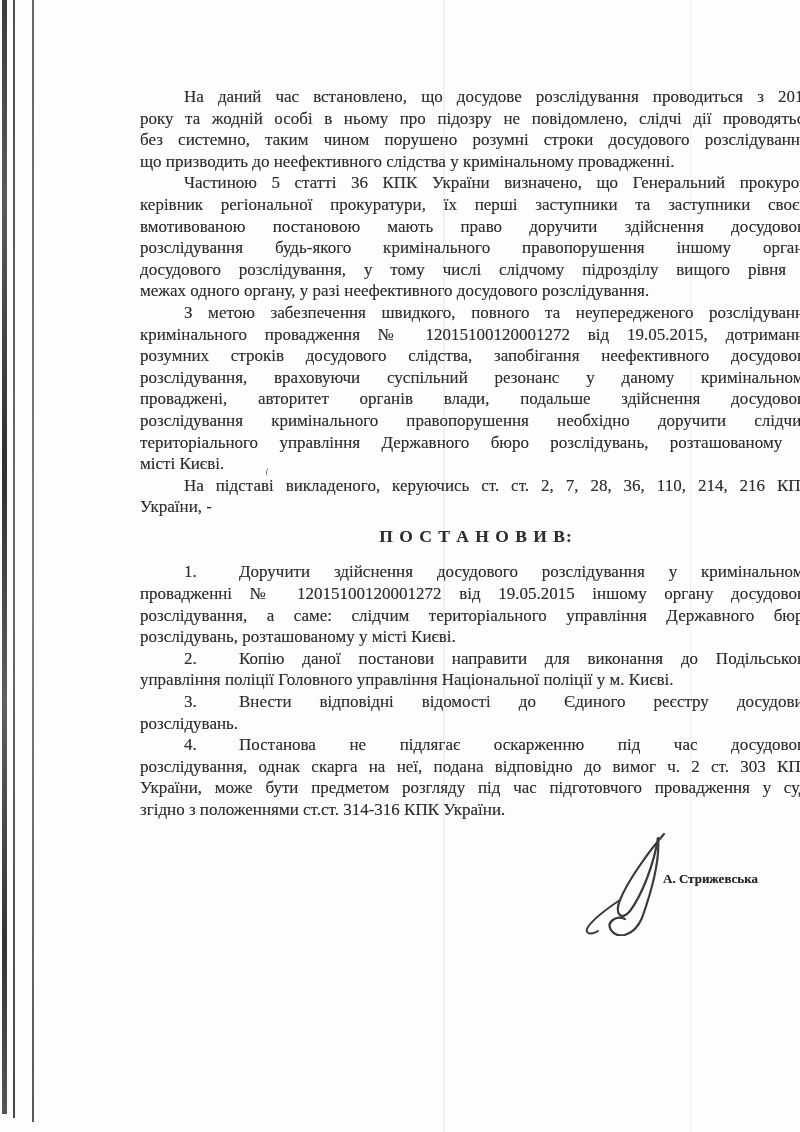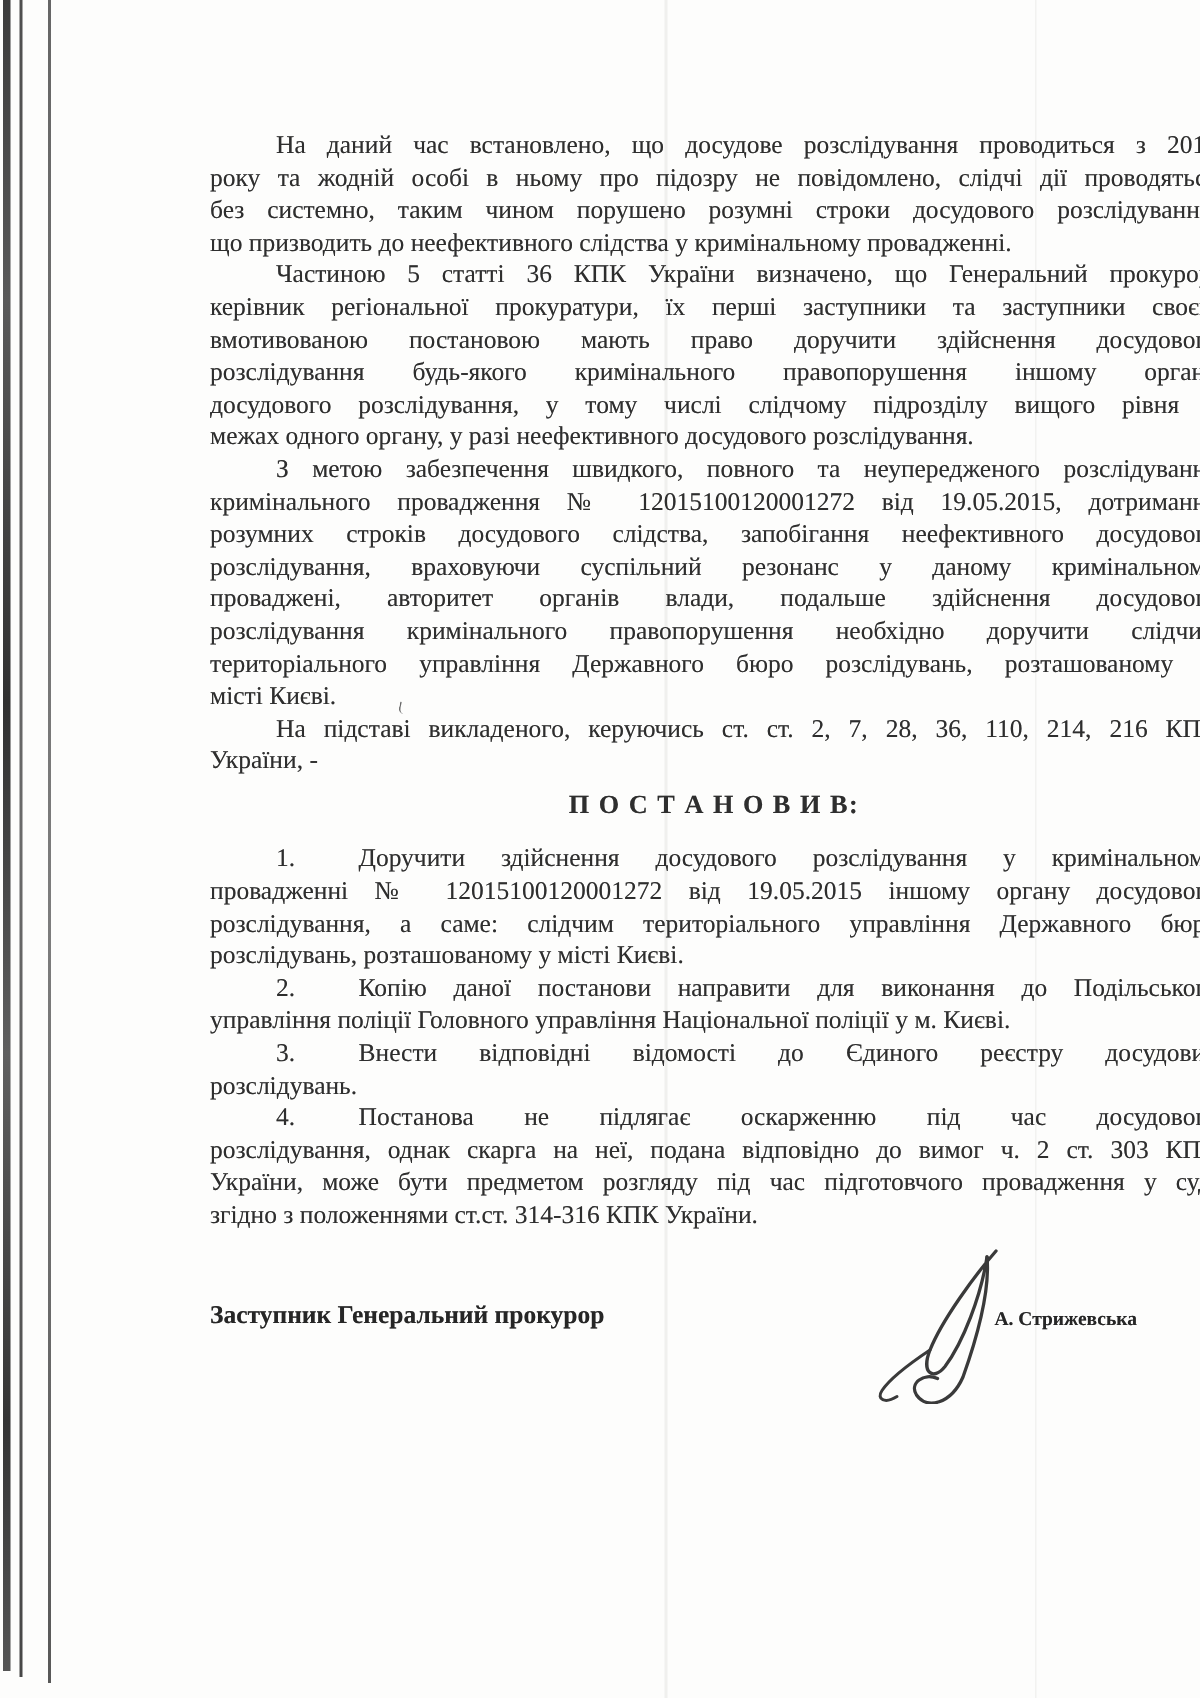--- a/index.html
+++ b/index.html
@@ -102,21 +102,20 @@
         <div class="line last">розслідувань.</div>
       </div>
       <div class="para">
         <div class="line first"><span class="num">4.</span><span>Постанова не підлягає оскарженню під час досудового</span></div>
         <div class="line">розслідування, однак скарга на неї, подана відповідно до вимог ч. 2 ст. 303 КПК</div>
         <div class="line">України, може бути предметом розгляду під час підготовчого провадження у суді</div>
         <div class="line last">згідно з положеннями ст.ст. 314-316 КПК України.</div>
       </div>
     </div>
 
-  <div class="sig-title">Заступник Генеральний прокурор</div>
 
   <svg class="sig-svg" width="132" height="106" viewBox="0 0 132 106" fill="none">
     <path d="M96,4 C82,20 60,50 52,70 C46,85 54,91 62,81 C74,65 86,34 90,8" stroke="#3a3a3a" stroke-width="2.2" stroke-linecap="round" fill="none"></path>
     <path d="M90,8 C92,30 84,60 74,88 C66,106 50,110 43,100 C38,92 48,85 57,89" stroke="#3a3a3a" stroke-width="2.2" stroke-linecap="round" fill="none"></path>
     <path d="M52,70 C40,78 26,88 20,97 C16,103 22,106 30,101" stroke="#3a3a3a" stroke-width="2" stroke-linecap="round" fill="none"></path>
   </svg>
 
   <div class="sig-name">А. Стрижевська</div>
 
 </div>

